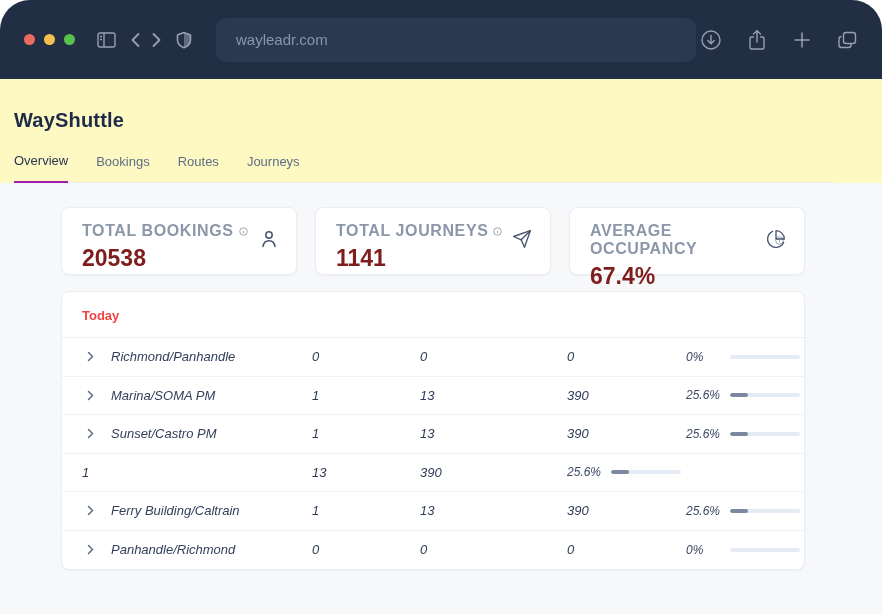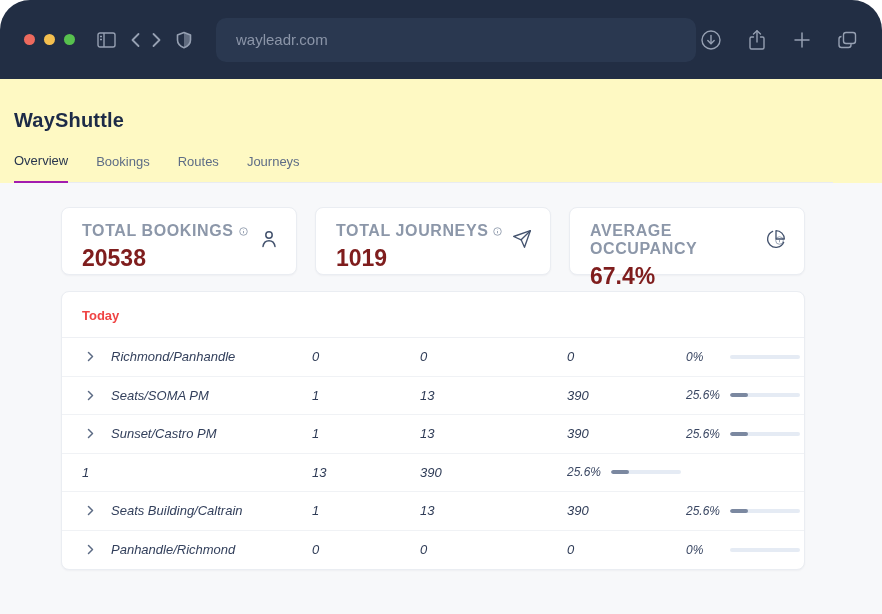--- a/index.html
+++ b/index.html
@@ -162,21 +162,21 @@
           <div class="stat-label">
             <span>Total Journeys</span>
             <span class="info-ic">
               <svg width="9" height="9" viewBox="0 0 10 10" fill="none" stroke="currentColor" stroke-width="1.1">
                 <circle cx="5" cy="5" r="4.2"></circle>
                   <line x1="5" y1="4.4" x2="5" y2="7"></line>
                   <line x1="5" y1="2.8" x2="5" y2="3.2"></line>
               </svg>
             </span>
           </div>
-          <div class="stat-value">1019</div>
+          <div class="stat-value">1141</div>
           <span class="stat-icon">
             <svg width="20" height="20" viewBox="0 0 24 24" fill="none" stroke="currentColor" stroke-width="1.6" stroke-linecap="round" stroke-linejoin="round">
               <path d="M22 2L11 13"></path>
                 <path d="M22 2l-7 20-4-9-9-4z"></path>
             </svg>
           </span>
         </div>
 
         <div class="card stat-card">
           <div class="stat-label">
@@ -222,21 +222,21 @@
     </div>
   </div>
 
   <div class="trow">
     <div class="route-cell">
       <span class="row-chevron">
         <svg width="7" height="11" viewBox="0 0 7 11" fill="none" stroke="currentColor" stroke-width="1.5" stroke-linecap="round" stroke-linejoin="round">
           <polyline points="1.5,1.5 5.5,5.5 1.5,9.5"></polyline>
         </svg>
       </span>
-      <span>Seats/SOMA PM</span>
+      <span>Marina/SOMA PM</span>
     </div>
     <div>1</div>
     <div>13</div>
     <div>390</div>
     <div class="occ-cell">
       <span class="occ-text">25.6%</span>
       <span class="occ-bar">
         <span class="occ-fill" style="width: 25.6%;"></span>
       </span>
     </div>
@@ -274,21 +274,21 @@
     </div>
   </div>
 
   <div class="trow">
     <div class="route-cell">
       <span class="row-chevron">
         <svg width="7" height="11" viewBox="0 0 7 11" fill="none" stroke="currentColor" stroke-width="1.5" stroke-linecap="round" stroke-linejoin="round">
           <polyline points="1.5,1.5 5.5,5.5 1.5,9.5"></polyline>
         </svg>
       </span>
-      <span>Seats Building/Caltrain</span>
+      <span>Ferry Building/Caltrain</span>
     </div>
     <div>1</div>
     <div>13</div>
     <div>390</div>
     <div class="occ-cell">
       <span class="occ-text">25.6%</span>
       <span class="occ-bar">
         <span class="occ-fill" style="width: 25.6%;"></span>
       </span>
     </div>

